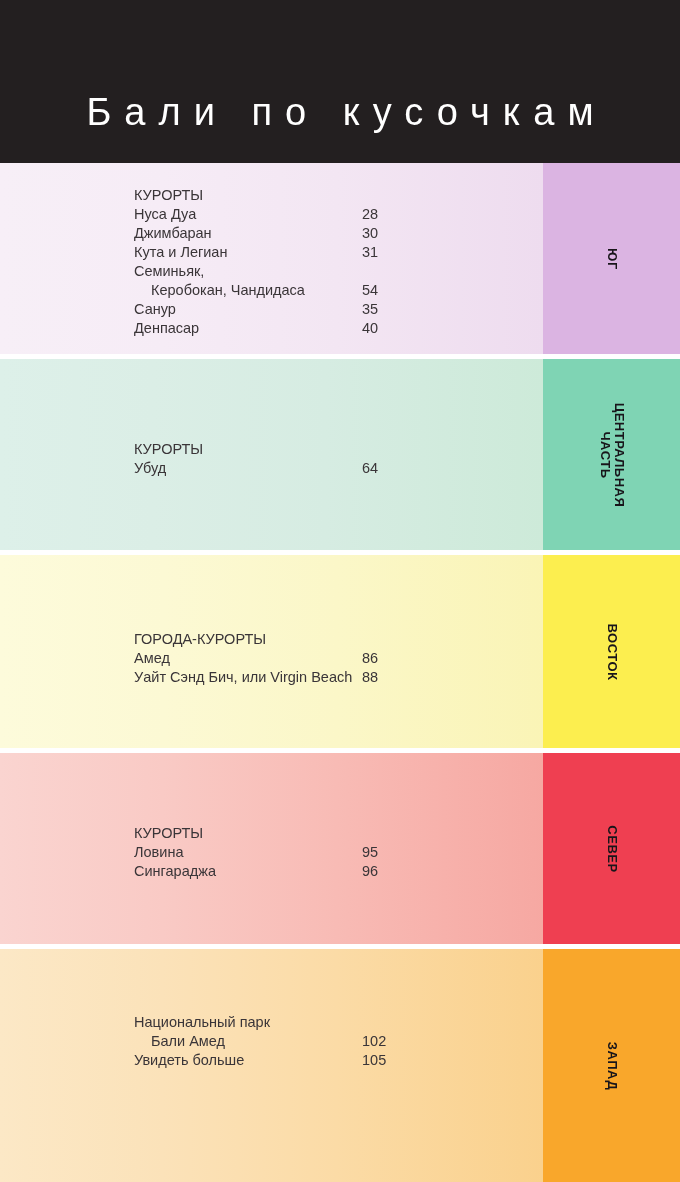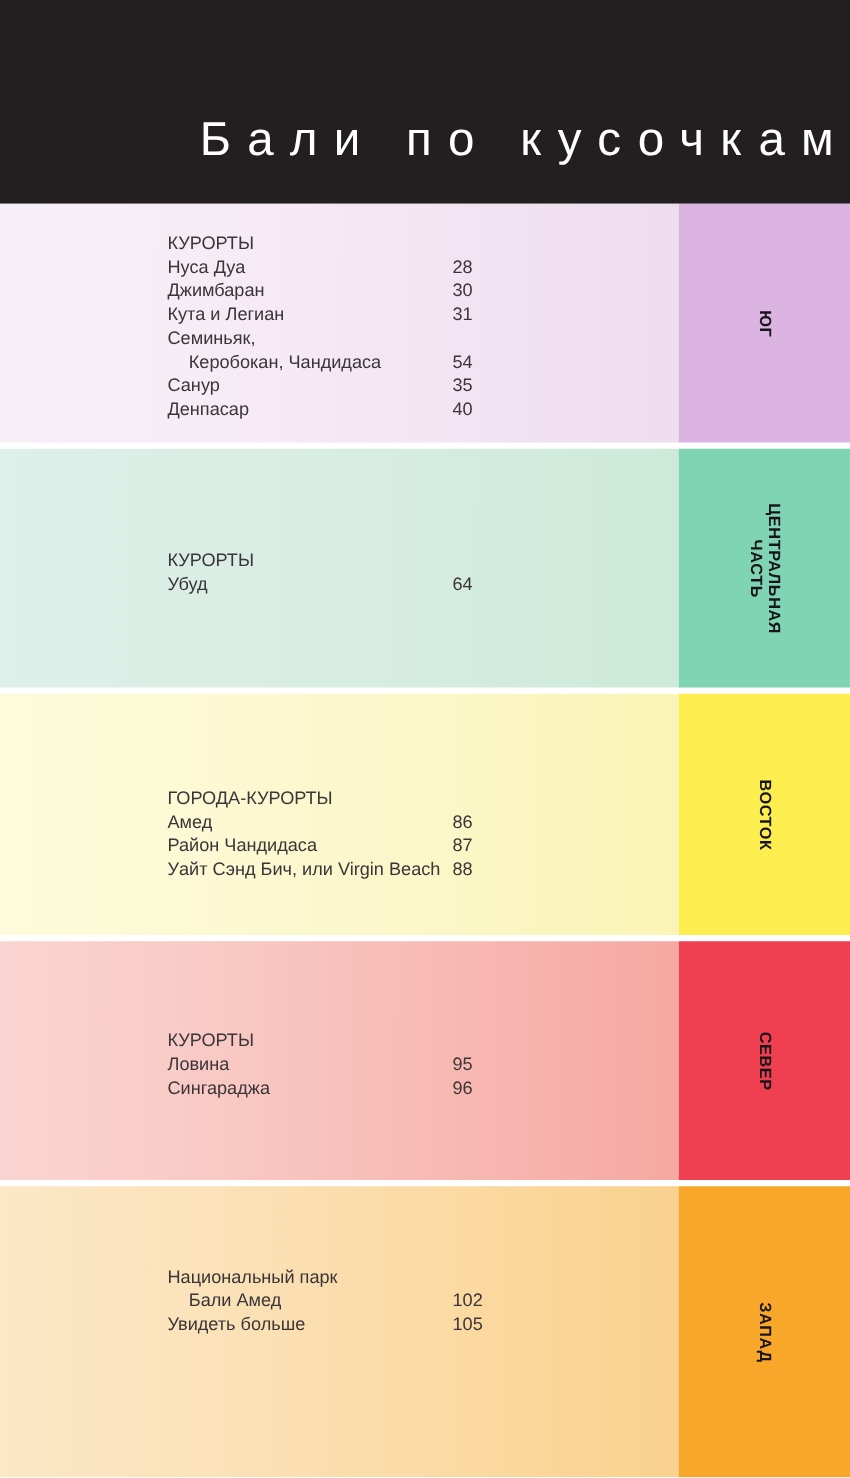--- a/index.html
+++ b/index.html
@@ -25,21 +25,21 @@
     left: 0; top: 0;
     width: 680px;
     height: 163px;
     background: #231f20;
   }
   .header-title {
     position: absolute;
     left: 0;
     right: 0;
     top: 93px;
-    text-align: right;
+    text-align: center;
     color: #ffffff;
     font-size: 38px;
     font-weight: 400;
     letter-spacing: 13px;
     line-height: 1;
     white-space: nowrap;
     text-indent: 13px;
   }
 
   
@@ -197,24 +197,20 @@
   <div class="band" id="band-east">
     <div class="band-body">
       <div class="entries" style="top:76px;">
         <div class="row heading">
           <span class="label">ГОРОДА-КУРОРТЫ</span>
         </div>
         <div class="row">
           <span class="label">Амед</span>
           <span class="page-num">86</span>
         </div>
-        <div class="row">
-          <span class="label">Район Чандидаса</span>
-          <span class="page-num">87</span>
-        </div>
         <div class="row wide">
           <span class="label">Уайт Сэнд Бич, или Virgin Beach</span>
           <span class="page-num">88</span>
         </div>
       </div>
     </div>
     <div class="band-tab">
       <div class="tab-label">ВОСТОК</div>
     </div>
   </div>

